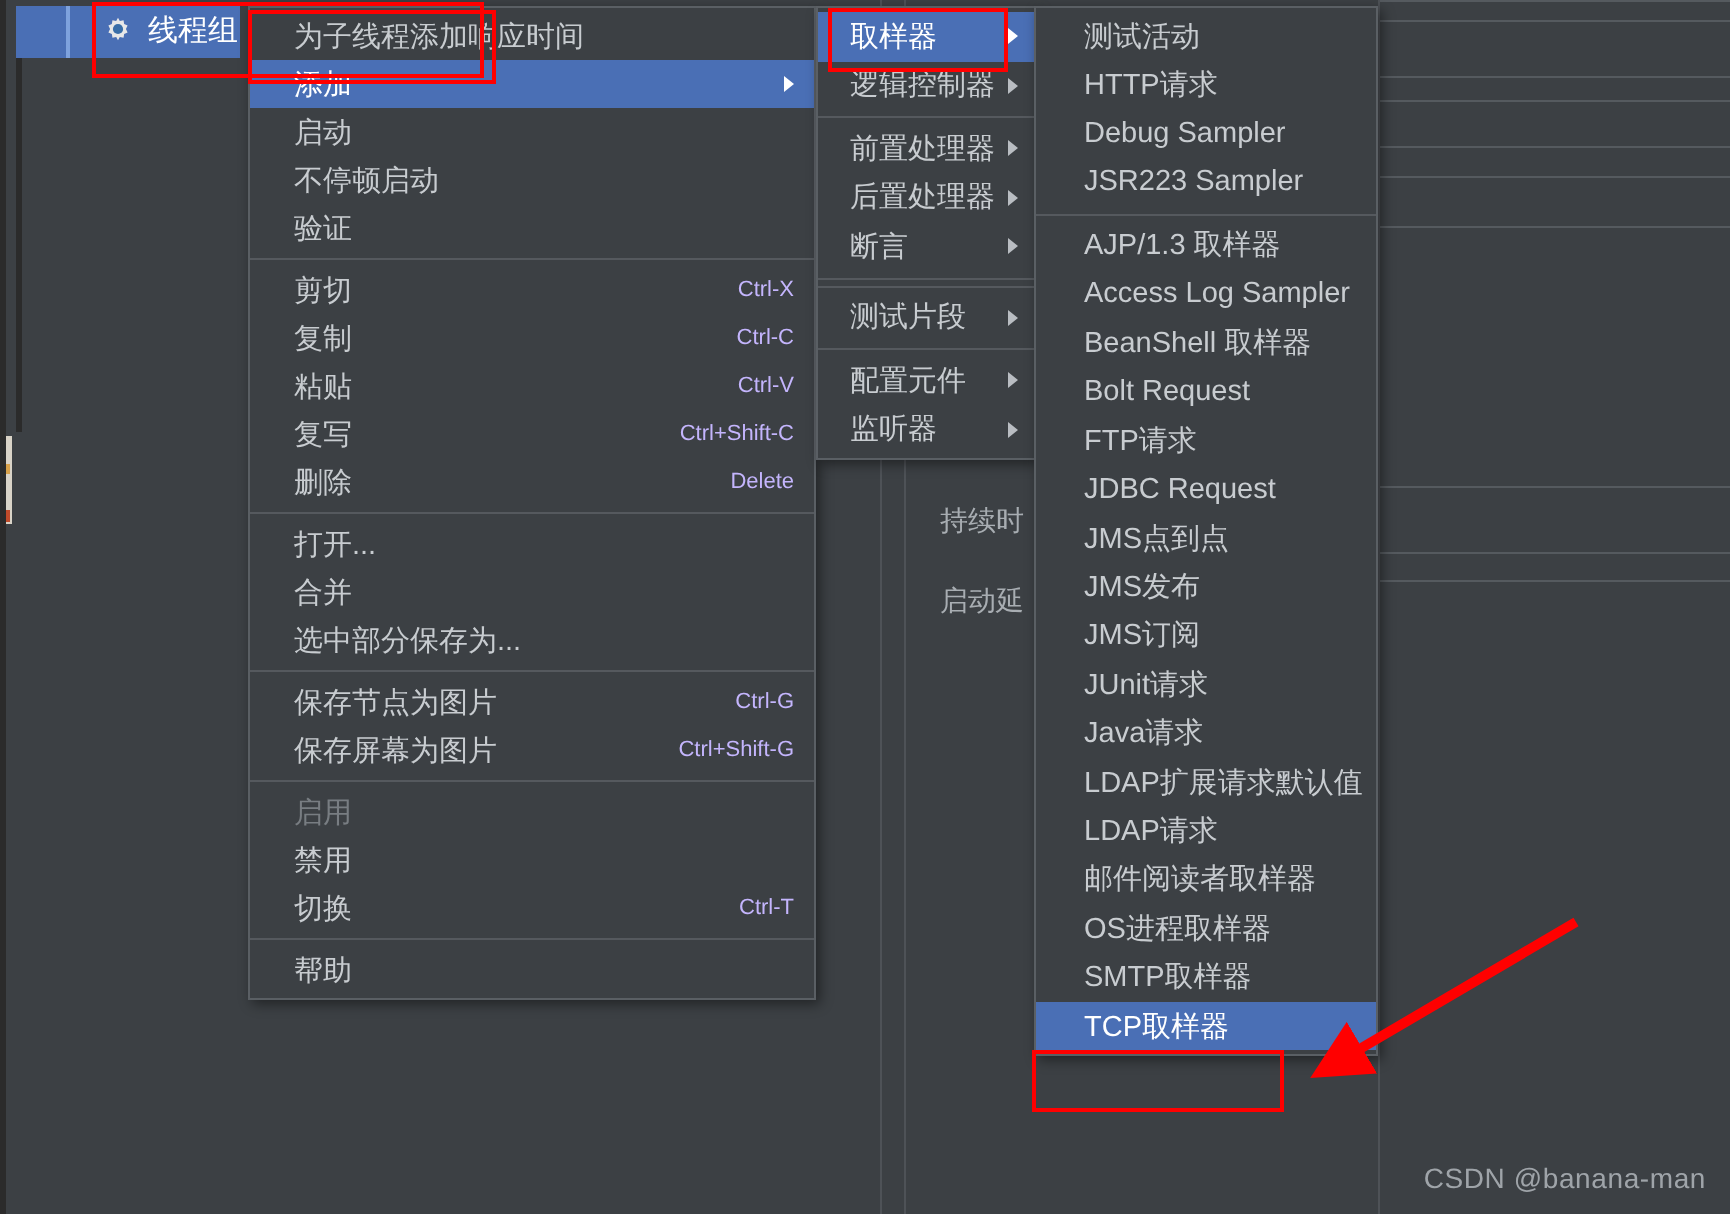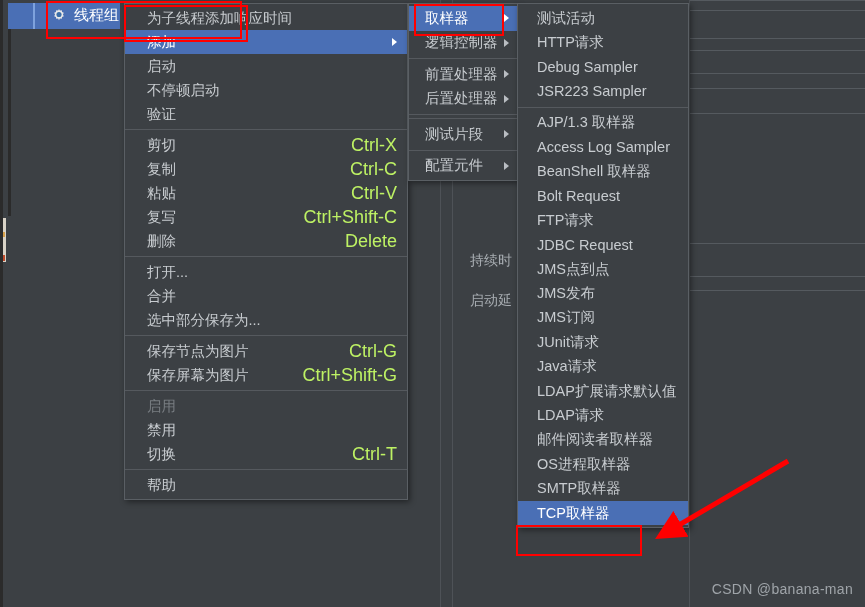--- a/index.html
+++ b/index.html
@@ -27,40 +27,40 @@
     box-shadow:2px 2px 6px rgba(0,0,0,.45);
     padding:2px 0;box-sizing:border-box;
   }
   .mi{
     position:relative;display:flex;align-items:center;
     height:24px;padding:0 10px 0 22px;box-sizing:border-box;
     color:#c8ccd0;font-size:14.5px;white-space:nowrap;cursor:default;
   }
   .mi .lbl{flex:0 0 auto;}
   .mi .accel{
-    margin-left:auto;padding-left:28px;color:#bef264;font-size:18px;
+    margin-left:auto;padding-left:28px;color:#c4b5fd;font-size:11px;
   }
   .mi.sel{background:#4a6fb5;color:#ffffff;}
   .mi.disabled{color:#787d82;}
   .mi .arrow{
     margin-left:auto;width:0;height:0;
     border-left:5px solid #b9bdc2;
     border-top:4px solid transparent;border-bottom:4px solid transparent;
   }
   .mi.sel .arrow{border-left-color:#ffffff;}
   .sep{height:1px;background:#55595e;margin:3px 0;}
   
   #menu-context{left:124px;top:3px;width:284px;}
   #menu-context .mi{height:24px;}
   
   #menu-add{left:408px;top:3px;width:110px;}
   #menu-add .mi{padding-left:16px;padding-right:8px;height:24.5px;}
   
   #menu-sampler{left:517px;top:3px;width:172px;}
-  #menu-sampler .mi{padding-left:19px;height:24.4px;font-size:14.5px;align-items:center;}
+  #menu-sampler .mi{padding-left:24px;height:24.4px;font-size:14.5px;align-items:center;}
   #menu-sampler .mi.sel{background:#4a6fb5;}
   
   .redbox{position:absolute;border:2.5px solid #ff0000;box-sizing:border-box;pointer-events:none;}
   #arrow{position:absolute;left:640px;top:455px;width:160px;height:90px;pointer-events:none;}
   .watermark{
     position:absolute;right:12px;bottom:10px;
     color:#9fa4a9;font-size:14px;letter-spacing:.3px;
   }
 </style>
 </head>
@@ -190,29 +190,37 @@
     </div>
     <div class="sep"></div>
     <div class="mi">
       <span class="lbl">前置处理器</span>
       <span class="arrow"></span>
     </div>
     <div class="mi">
       <span class="lbl">后置处理器</span>
       <span class="arrow"></span>
     </div>
+    <div class="mi">
+      <span class="lbl">断言</span>
+      <span class="arrow"></span>
+    </div>
     <div class="sep"></div>
     <div class="sep"></div>
     <div class="mi">
       <span class="lbl">测试片段</span>
       <span class="arrow"></span>
     </div>
     <div class="sep"></div>
     <div class="mi">
       <span class="lbl">配置元件</span>
+      <span class="arrow"></span>
+    </div>
+    <div class="mi">
+      <span class="lbl">监听器</span>
       <span class="arrow"></span>
     </div>
   </div>
 
 <div class="menu" id="menu-sampler">
     <div class="mi">
       <span class="lbl">测试活动</span>
     </div>
     <div class="mi">
       <span class="lbl">HTTP请求</span>

